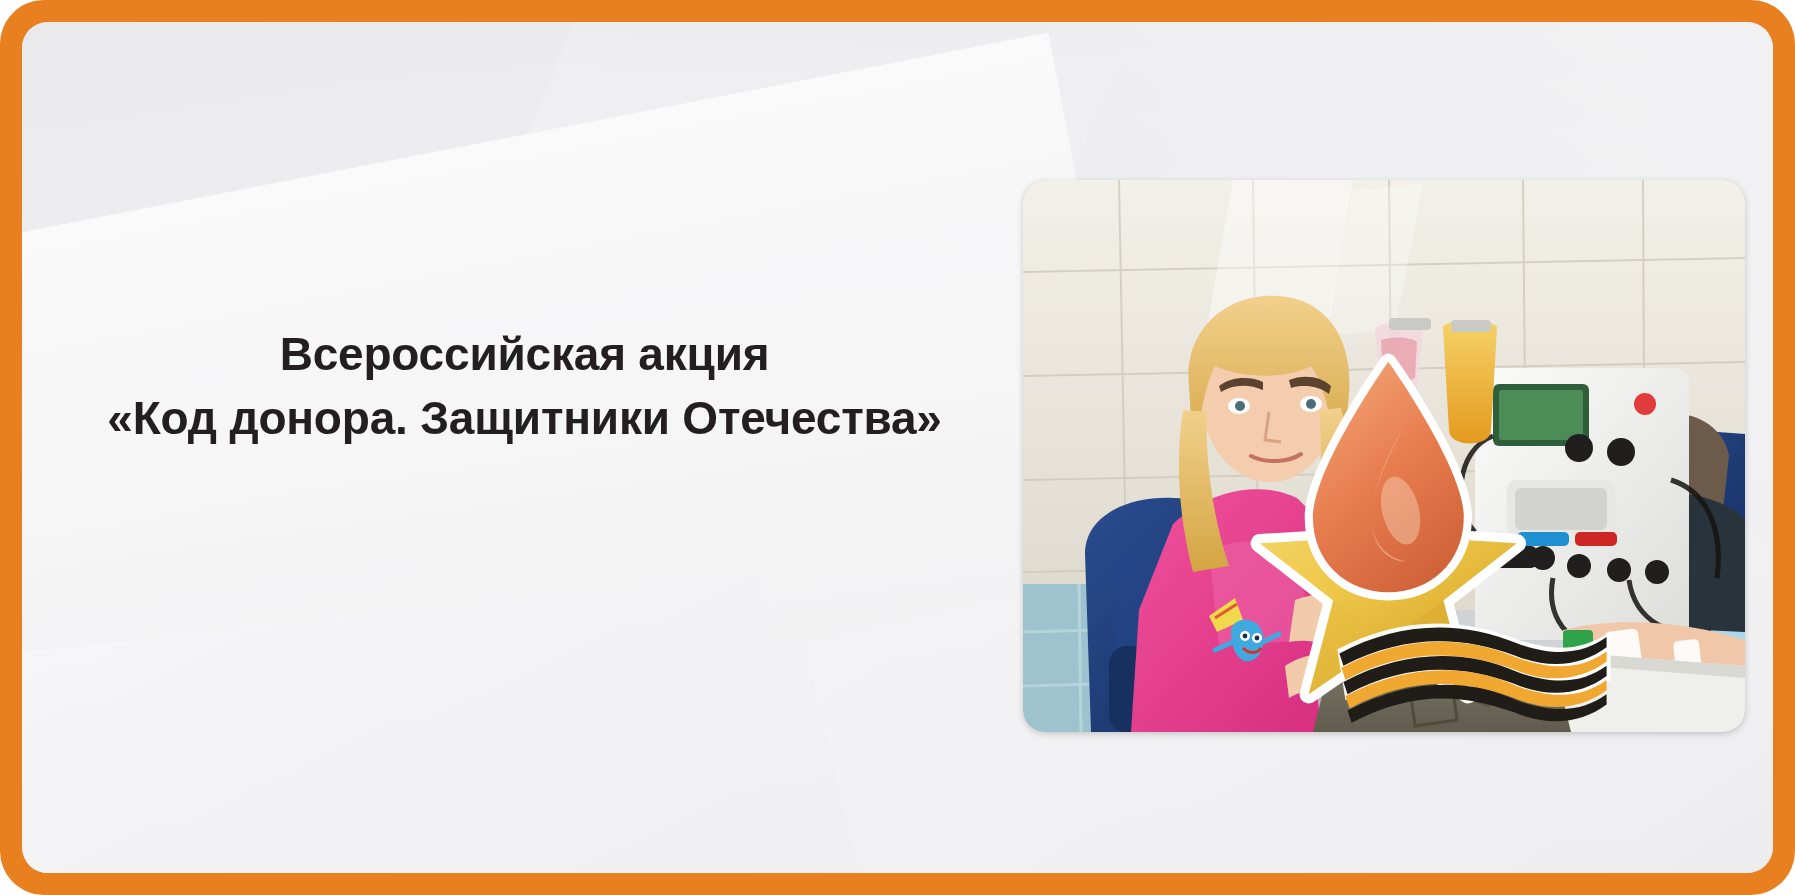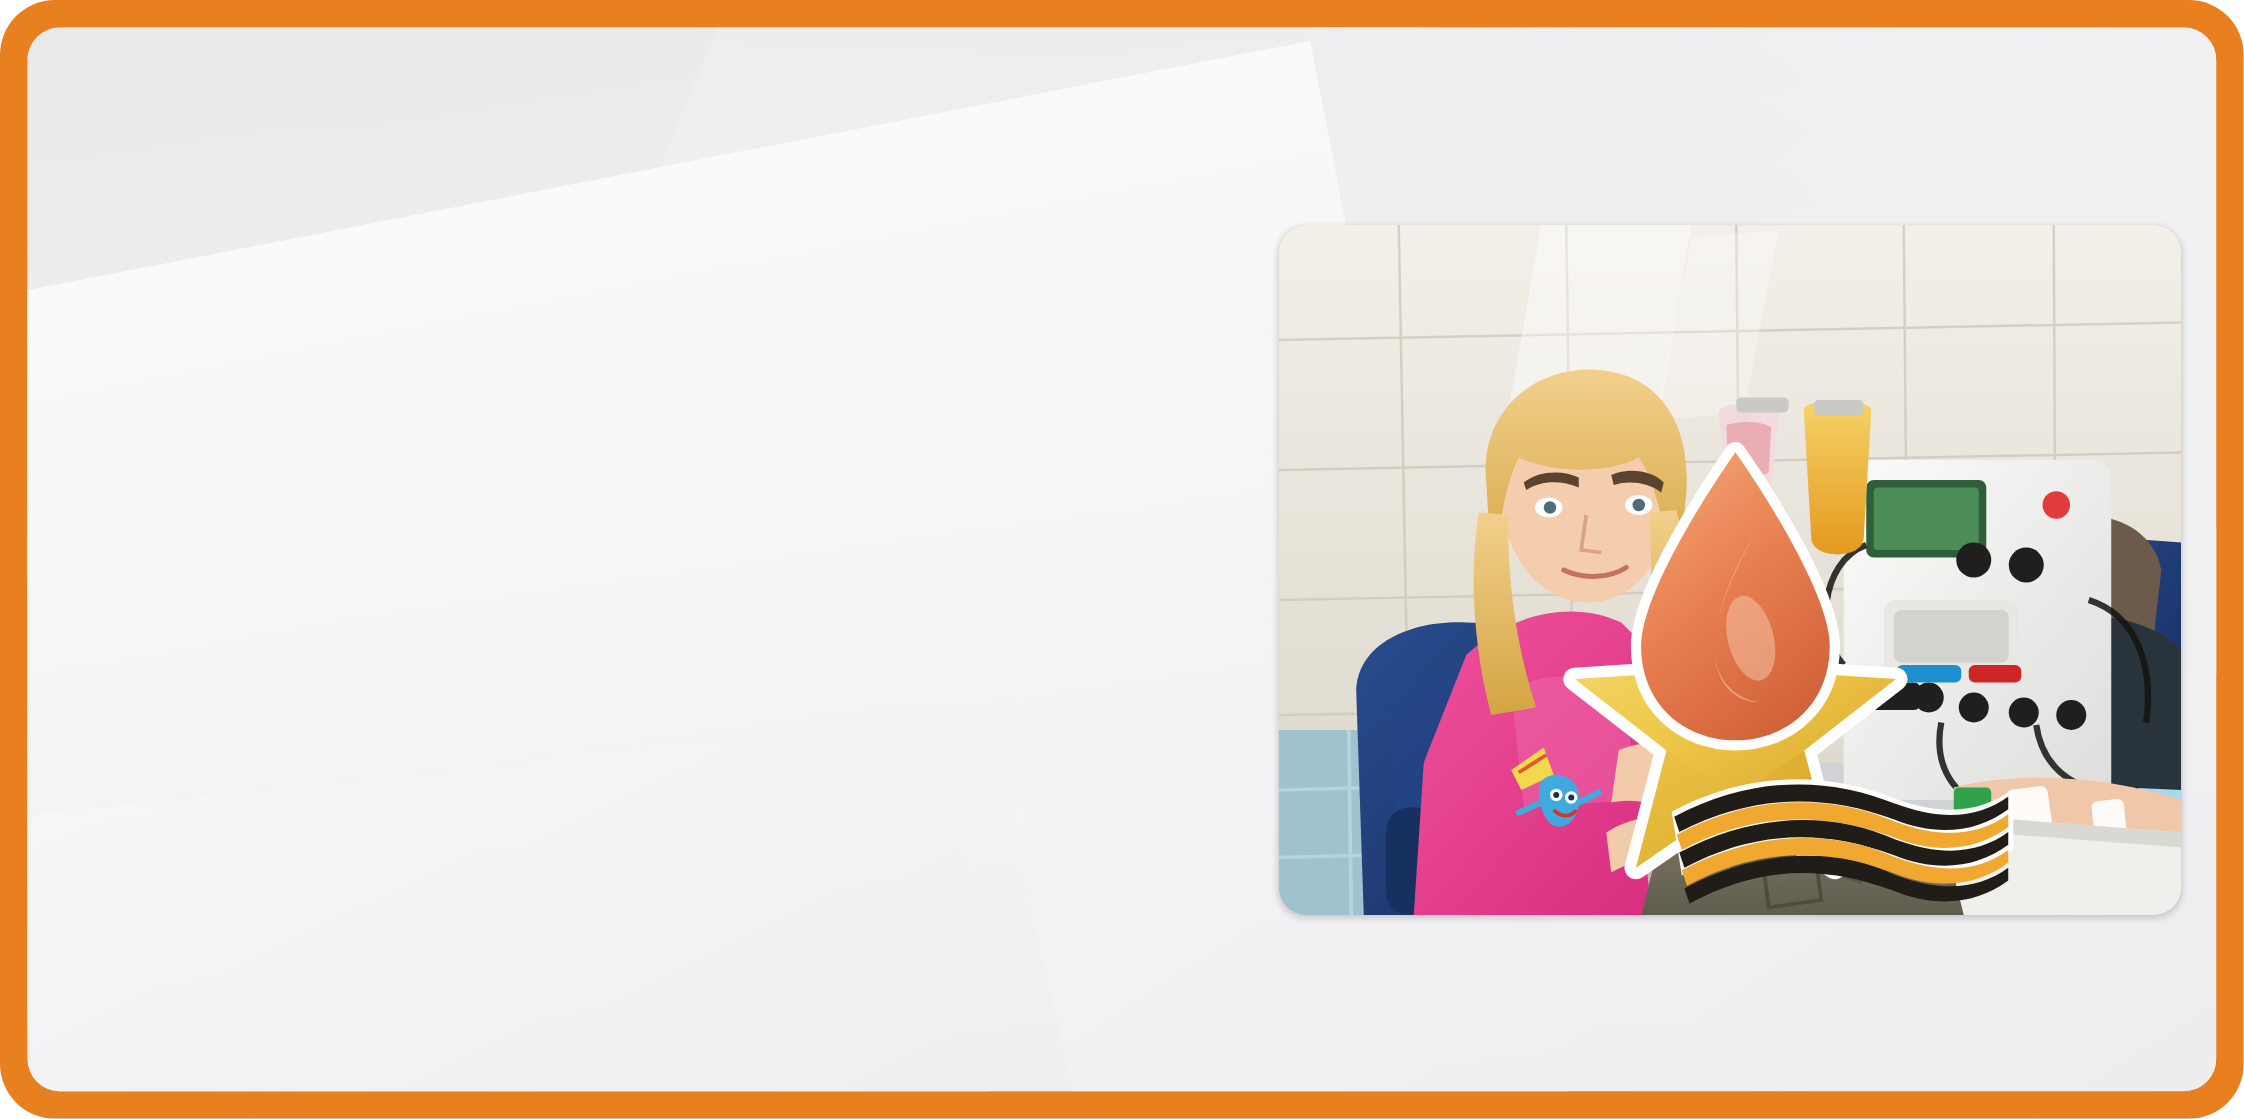--- a/index.html
+++ b/index.html
@@ -116,20 +116,22 @@
 
     <div class="facet facet-a"></div>
     <div class="facet facet-d"></div>
     <div class="facet facet-f"></div>
     <div class="facet facet-b"></div>
     <div class="facet facet-c"></div>
     <div class="facet facet-e"></div>
     <div class="facet facet-g"></div>
 
     <div id="headline">
+      <span class="line">Всероссийская акция</span>
+      <span class="line">«Код донора. Защитники Отечества»</span>
     </div>
 
     <div id="photo-card">
       <svg viewBox="0 0 722 552" preserveAspectRatio="xMidYMid slice">
         <defs>
           <linearGradient id="gWall" x1="0" y1="0" x2="0" y2="1">
             <stop offset="0" stop-color="#F3F0E9"></stop>
             <stop offset="1" stop-color="#DFDACE"></stop>
           </linearGradient>
           <linearGradient id="gChair" x1="0" y1="0" x2="1" y2="1">

